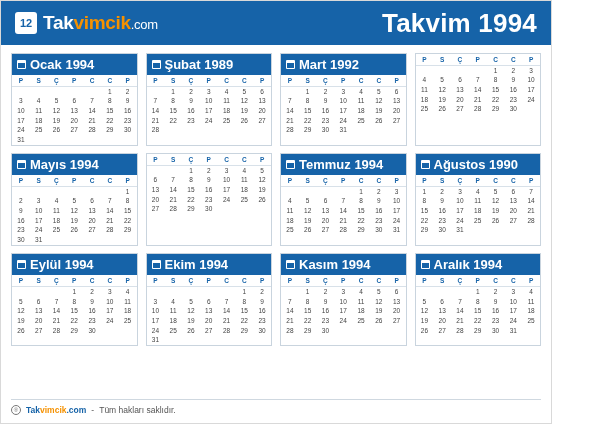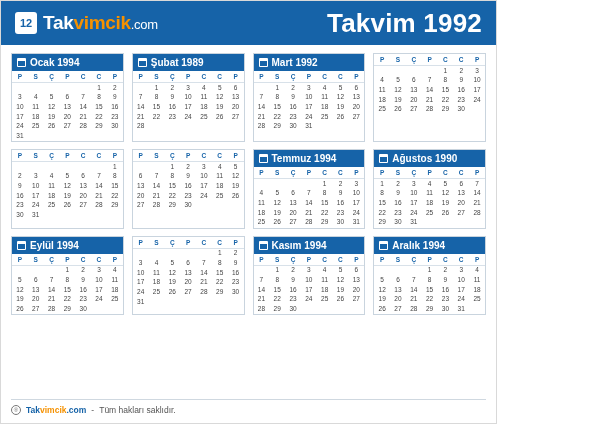--- a/index.html
+++ b/index.html
@@ -6,21 +6,21 @@
   html, body { margin:0; padding:0; }
   body {
     width:600px; height:424px;
     background:#ffffff;
     font-family:"Liberation Sans", sans-serif;
     color:#333;
     overflow:hidden;
   }
   #page {
     position:relative;
-    width:497px; height:424px;
+    width:552px; height:424px;
     background:#ffffff;
     border:1px solid #d9d9d9;
   }
   
   .header {
     height:44px;
     background:#1663a8;
     display:flex; align-items:center; justify-content:space-between;
     padding:0 14px;
   }
@@ -43,21 +43,21 @@
     grid-template-columns:repeat(4, 1fr);
     gap:7px 8px;
   }
   .month {
     border:1px solid #c9d4de;
     background:#ffffff;
   }
   .month-title {
     background:#1663a8;
     color:#ffffff;
-    font-size:10px;
+    font-size:13px;
     font-weight:bold;
     padding:3px 5px;
     display:flex; align-items:center; gap:4px;
   }
   .cal-icon {
     width:9px; height:9px;
     border:1px solid #ffffff;
     border-top-width:3px;
     border-radius:1px;
     display:inline-block;
@@ -111,21 +111,21 @@
 
 <div id="page">
 
   <div class="header">
     <div class="brand">
       <span class="brand-logo">12</span>
       <span class="brand-text">
         <span>Tak</span><span class="accent">vimcik</span><span class="dotcom">.com</span>
       </span>
     </div>
-    <div class="title">Takvim 1992</div>
+    <div class="title">Takvim 1994</div>
   </div>
 
   <div class="months">
       <div class="month">
         <div class="month-title">
           <span class="cal-icon"></span>
           <span>Ocak 1994</span>
         </div>
         <table class="cal">
           <thead>
@@ -385,20 +385,24 @@
               <td>27</td>
               <td>28</td>
               <td>29</td>
               <td class="wk">30</td>
               <td class="empty">&nbsp;</td>
             </tr>
           </tbody>
         </table>
       </div>
       <div class="month">
+        <div class="month-title">
+          <span class="cal-icon"></span>
+          <span>Mayıs 1994</span>
+        </div>
         <table class="cal">
           <thead>
             <tr>
               <th>P</th>
               <th>S</th>
               <th>Ç</th>
               <th>P</th>
               <th>C</th>
               <th>C</th>
               <th>P</th>
@@ -716,20 +720,24 @@
               <td>28</td>
               <td>29</td>
               <td>30</td>
               <td class="empty">&nbsp;</td>
               <td class="empty">&nbsp;</td>
             </tr>
           </tbody>
         </table>
       </div>
       <div class="month">
+        <div class="month-title">
+          <span class="cal-icon"></span>
+          <span>Ekim 1994</span>
+        </div>
         <table class="cal">
           <thead>
             <tr>
               <th>P</th>
               <th>S</th>
               <th>Ç</th>
               <th>P</th>
               <th>C</th>
               <th>C</th>
               <th>P</th>

